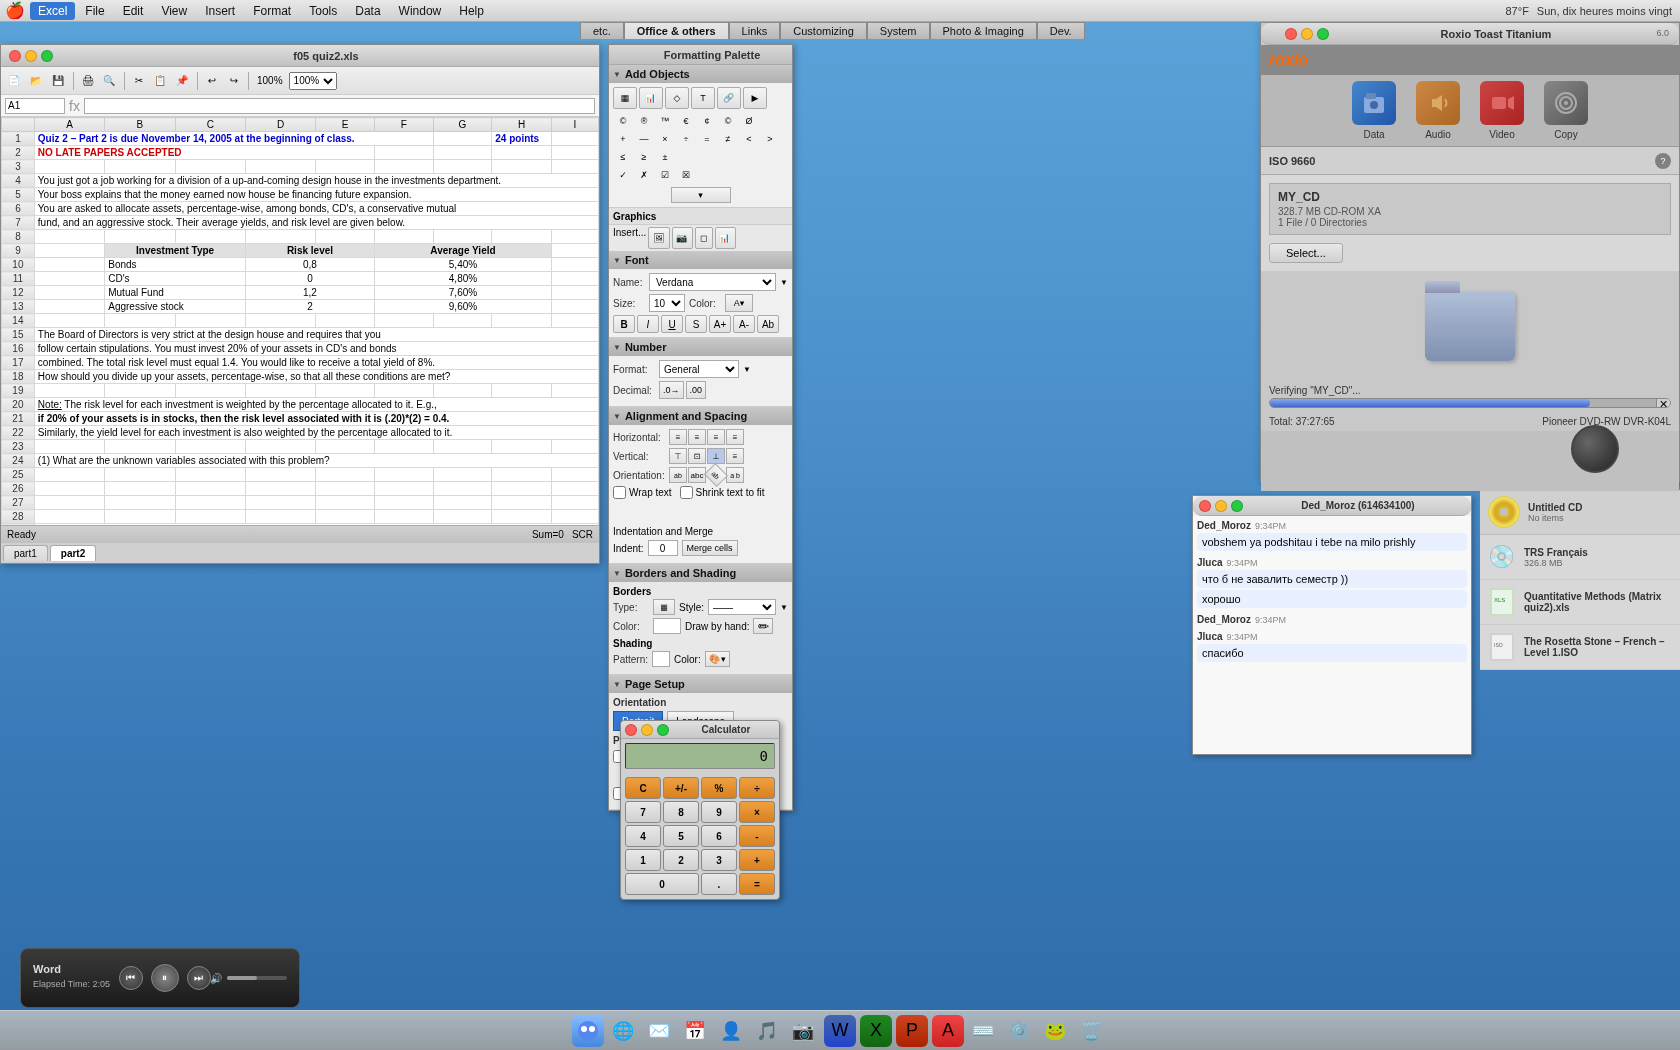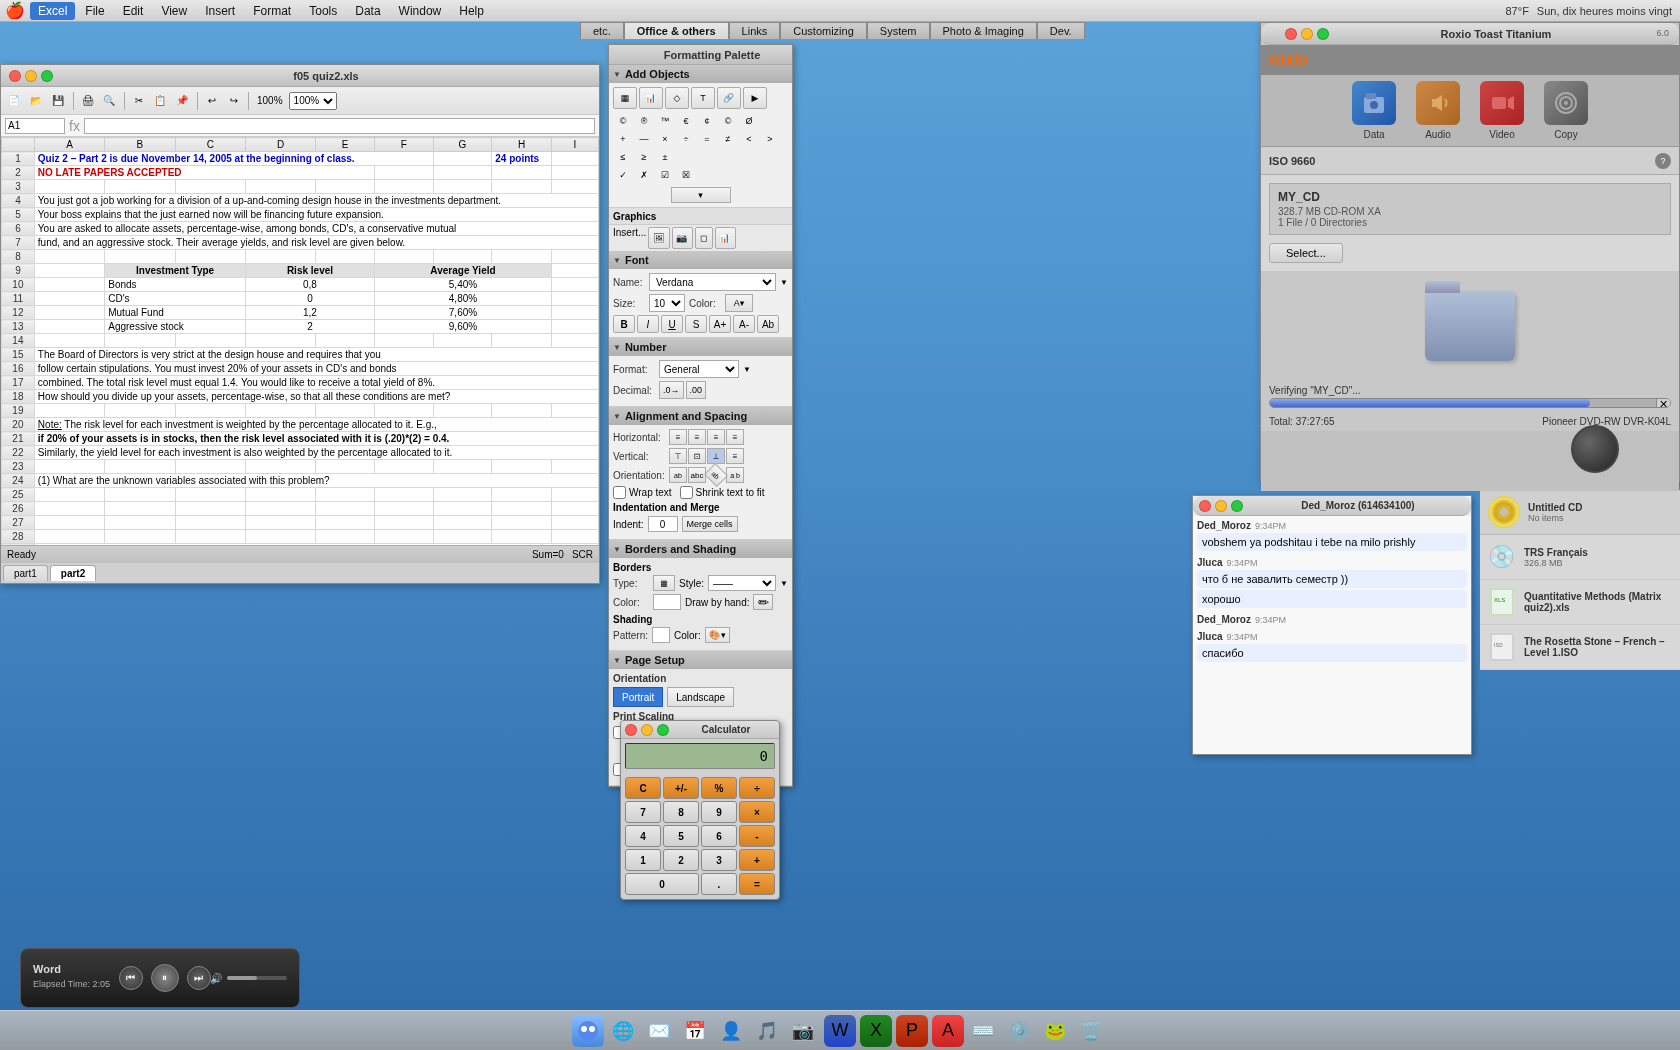--- a/index.html
+++ b/index.html
@@ -89,21 +89,20 @@
     .excel-window {
       position: absolute;
       top: 44px;
       left: 0;
       width: 600px;
       height: 520px;
       background: #fff;
       border: 1px solid #888;
       box-shadow: 2px 2px 8px rgba(0,0,0,0.3);
       z-index: 50;
-      margin-top: 20px;
     }
     .excel-titlebar {
       height: 22px;
       background: linear-gradient(180deg, #e0e0e0 0%, #c0c0c0 100%);
       display: flex;
       align-items: center;
       padding: 0 8px;
       border-bottom: 1px solid #aaa;
     }
     .window-buttons {
@@ -1009,21 +1008,21 @@
             <td></td>
             <td></td>
             <td></td>
         </tr>
         <tr>
           <td class="row-header">4</td>
           <td colspan="9" style="font-size:10px;">You just got a job working for a division of a up-and-coming design house in the investments department.</td>
         </tr>
         <tr>
           <td class="row-header">5</td>
-          <td colspan="9" style="font-size:10px;">Your boss explains that the just earned now will be financing future expansion.</td>
+          <td colspan="9" style="font-size:10px;">Your boss explains that the money earned now house be financing future expansion.</td>
         </tr>
         <tr>
           <td class="row-header">6</td>
           <td colspan="9" style="font-size:10px;">You are asked to allocate assets, percentage-wise, among bonds, CD's, a conservative mutual</td>
         </tr>
         <tr>
           <td class="row-header">7</td>
           <td colspan="9" style="font-size:10px;">fund, and an aggressive stock. Their average yields, and risk level are given below.</td>
         </tr>
         <tr>
@@ -1373,21 +1372,21 @@
         <label class="checkbox-wrap">
           <input type="checkbox" style="">
           <span>Wrap text</span>
         </label>
         <label class="checkbox-wrap">
           <input type="checkbox" style="">
           <span>Shrink text to fit</span>
         </label>
       </div>
       <div class="indent-merge-row">
-        <span style="font-weight:bold;">Indentation and Merge</span>
+        <span style="font-weight:normal;margin-top:24px;">Indentation and Merge</span>
       </div>
       <div class="indent-merge-row">
         <span>Indent:</span>
         <input class="indent-input" value="0" style="">
         <button class="merge-btn">Merge cells</button>
       </div>
     </div>
   </div>
 
   <div class="palette-section">

